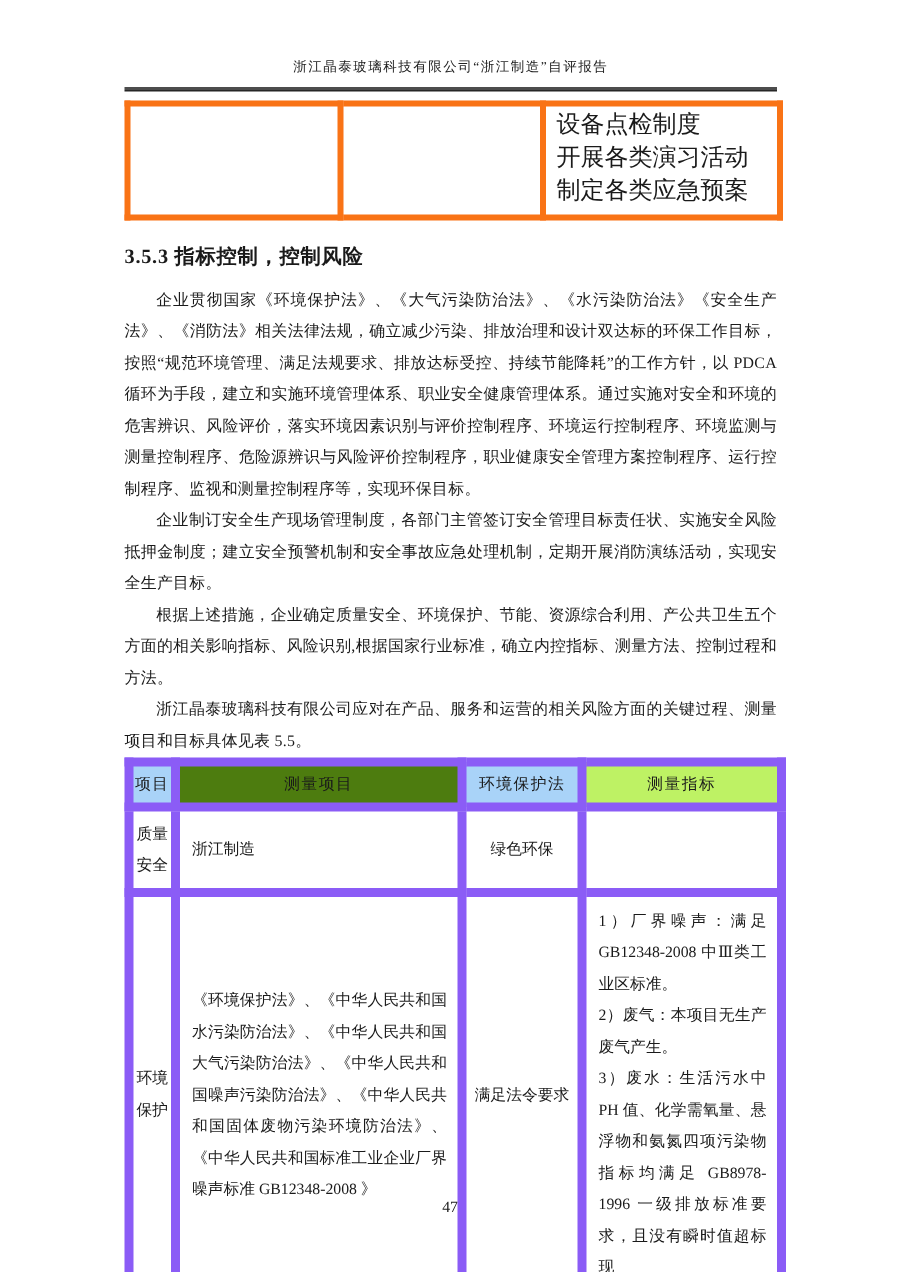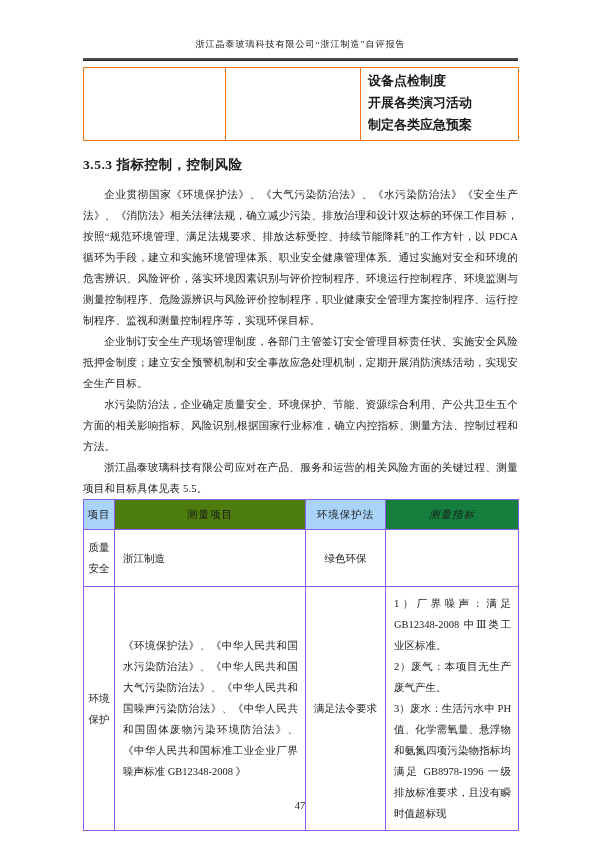--- a/index.html
+++ b/index.html
@@ -27,26 +27,25 @@
   .header-rule {
     height: 3px;
     border-top: 2.5px solid #4d4d4d;
     border-bottom: 1.2px solid #262626;
     margin-bottom: 6px;
   }
   
   table { border-collapse: collapse; width: 100%; table-layout: fixed; }
   .cont-table { border: 1.6px solid #262626; }
   .cont-table td {
-    border: 1px solid #f97316;
+    border: 4px solid #f97316;
     vertical-align: top;
-    font-size: 13px;
+    font-size: 16px;
     line-height: 22px;
     padding: 2px 6px 4px 7px;
-    font-weight: bold;
   }
   .pre-line { white-space: pre-line; }
   
   .section-heading {
     font-size: 13.5px;
     font-weight: bold;
     margin: 15px 0 10px 0;
     letter-spacing: 0.5px;
   }
   
@@ -58,21 +57,21 @@
     letter-spacing: 0.2px;
   }
   
   .table-caption {
     text-align: center;
     font-size: 10.5px;
     margin: 14px 0 12px 0;
   }
   .ind-table { border: 1.6px solid #262626; }
   .ind-table th, .ind-table td {
-    border: 1px solid #8b5cf6;
+    border: 6px solid #8b5cf6;
     font-size: 10.5px;
     line-height: 21px;
     vertical-align: middle;
     font-weight: normal;
   }
   .ind-table th {
     height: 30px;
     text-align: center;
     letter-spacing: 1px;
   }
@@ -115,37 +114,37 @@
 开展各类演习活动
 制定各类应急预案</td>
     </tr>
   </tbody>
     </table>
 
   <h3 class="section-heading">3.5.3 指标控制，控制风险</h3>
 
   <p class="para">企业贯彻国家《环境保护法》、《大气污染防治法》、《水污染防治法》《安全生产法》、《消防法》相关法律法规，确立减少污染、排放治理和设计双达标的环保工作目标，按照“规范环境管理、满足法规要求、排放达标受控、持续节能降耗”的工作方针，以 PDCA 循环为手段，建立和实施环境管理体系、职业安全健康管理体系。通过实施对安全和环境的危害辨识、风险评价，落实环境因素识别与评价控制程序、环境运行控制程序、环境监测与测量控制程序、危险源辨识与风险评价控制程序，职业健康安全管理方案控制程序、运行控制程序、监视和测量控制程序等，实现环保目标。</p>
   <p class="para">企业制订安全生产现场管理制度，各部门主管签订安全管理目标责任状、实施安全风险抵押金制度；建立安全预警机制和安全事故应急处理机制，定期开展消防演练活动，实现安全生产目标。</p>
-  <p class="para">水污染防治法，企业确定质量安全、环境保护、节能、资源综合利用、产公共卫生五个方面的相关影响指标、风险识别,根据国家行业标准，确立内控指标、测量方法、控制过程和方法。</p>
+  <p class="para">根据上述措施，企业确定质量安全、环境保护、节能、资源综合利用、产公共卫生五个方面的相关影响指标、风险识别,根据国家行业标准，确立内控指标、测量方法、控制过程和方法。</p>
   <p class="para">浙江晶泰玻璃科技有限公司应对在产品、服务和运营的相关风险方面的关键过程、测量项目和目标具体见表 5.5。</p>
 
 
   <table class="ind-table">
     <colgroup>
       <col class="col-item">
         <col class="col-measure">
         <col class="col-key">
         <col class="col-ind">
     </colgroup>
     <tbody>
         <tr class="header-row">
       <th style="background: rgb(169, 211, 248);">项目</th>
       <th style="background: #4d7c0f;">测量项目</th>
       <th style="background: rgb(169, 211, 248);">环境保护法</th>
-      <th style="background: #15803d; font-style: italic;">测量指标</th>
+      <th style="background: #bef264;">测量指标</th>
     </tr>
     <tr class="row-quality">
       <td class="cell-center">质量安全</td>
       <td class="cell-left">浙江制造</td>
       <td class="cell-center">绿色环保</td>
       <td class="cell-left"></td>
     </tr>
     <tr>
       <td class="cell-center">环境保护</td>
       <td class="cell-just">《环境保护法》、《中华人民共和国水污染防治法》、《中华人民共和国大气污染防治法》、《中华人民共和国噪声污染防治法》、《中华人民共和国固体废物污染环境防治法》、《中华人民共和国标准工业企业厂界噪声标准 GB12348-2008 》</td>

